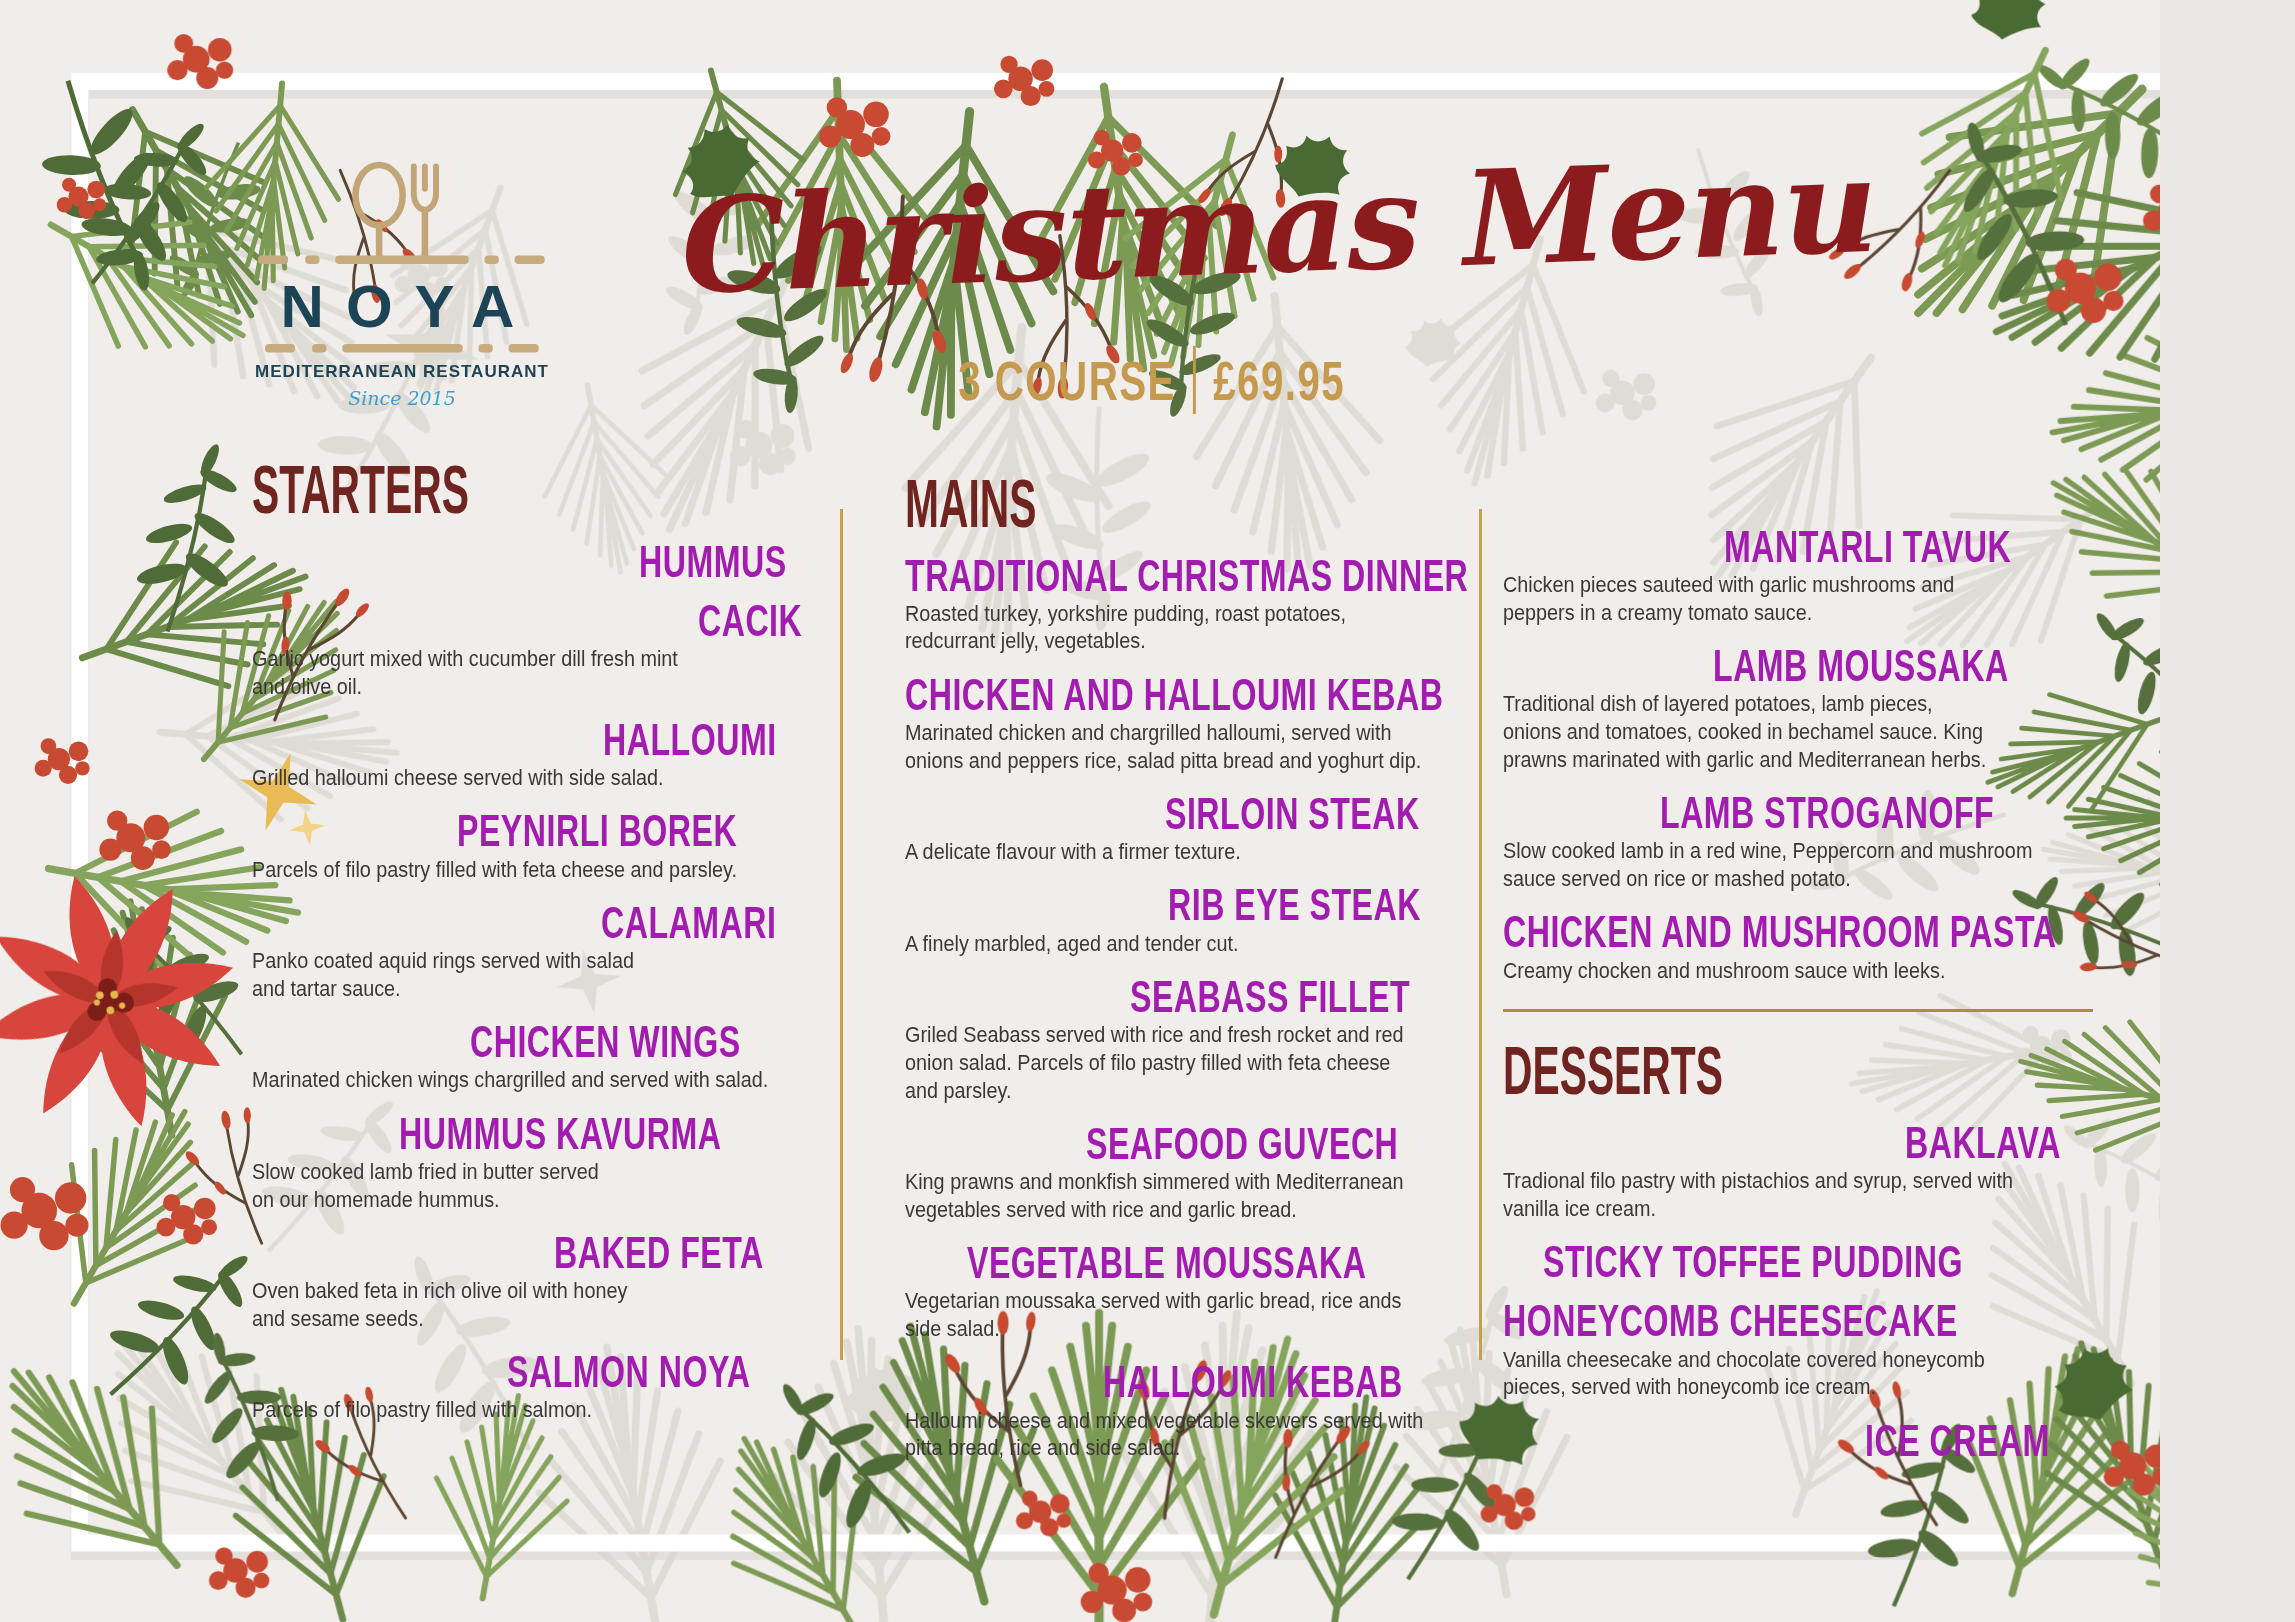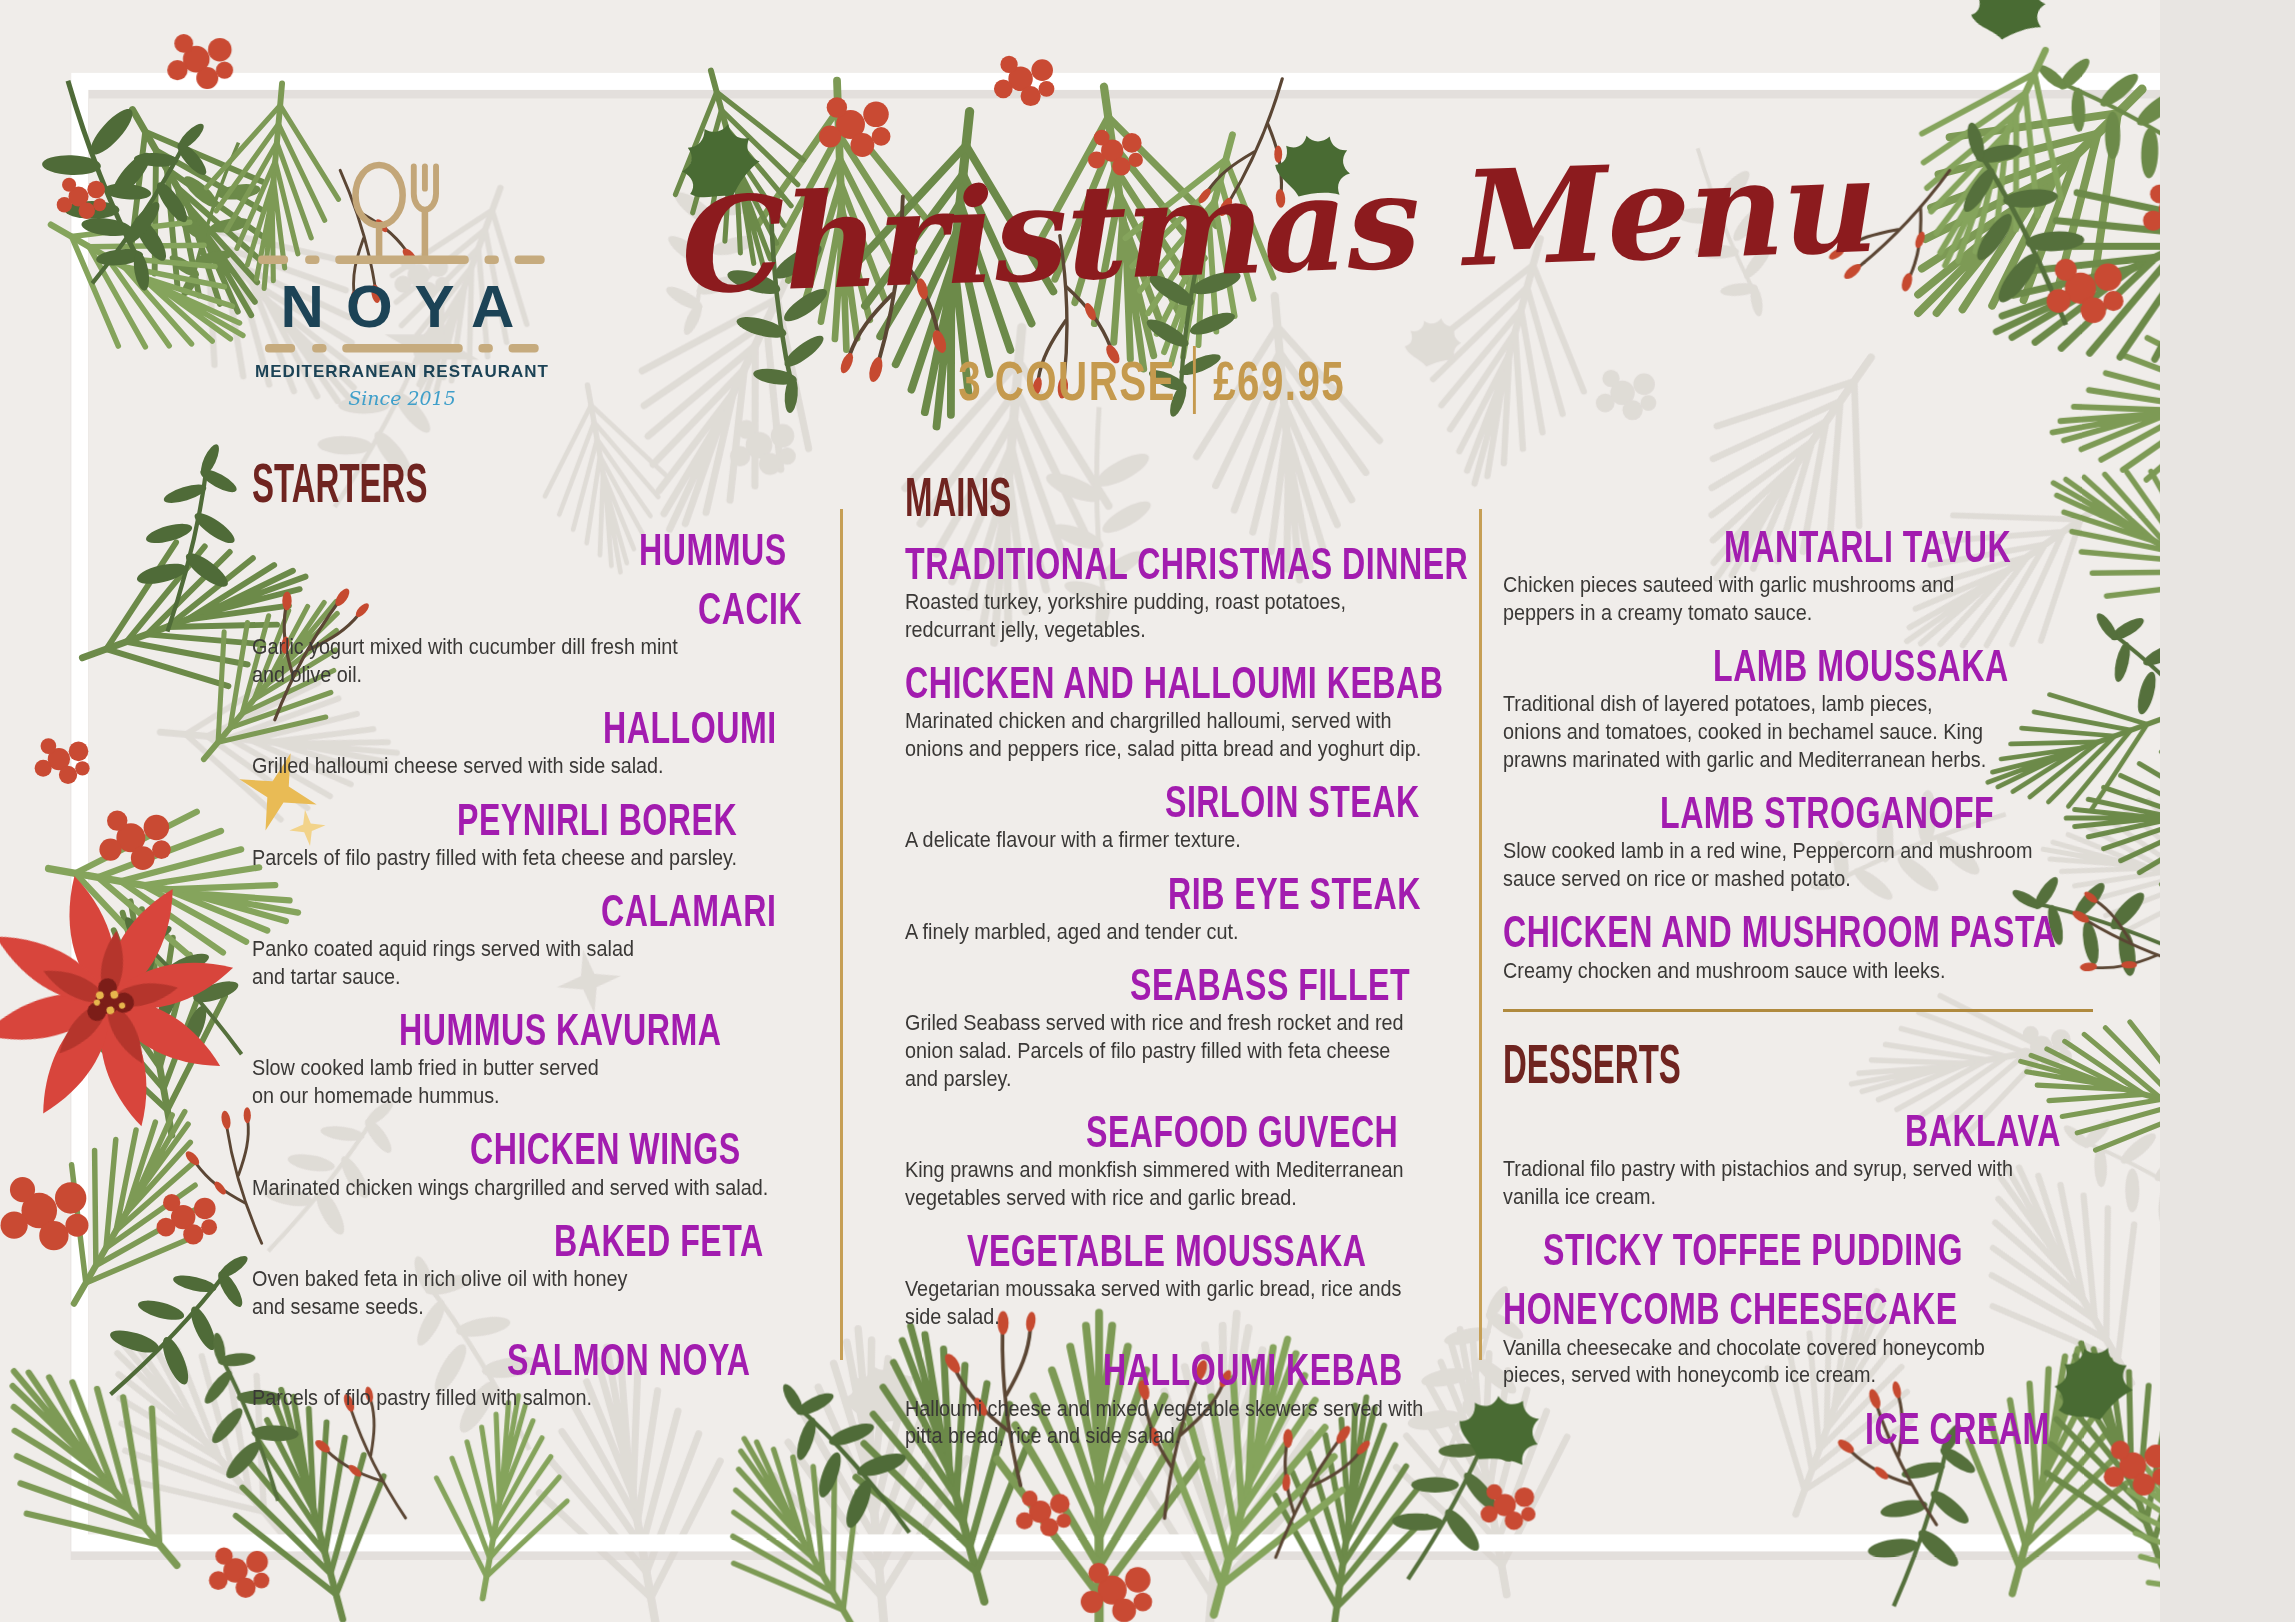--- a/index.html
+++ b/index.html
@@ -29,21 +29,21 @@
     color:#c59a4e; font-weight:bold; font-size:56px; }
   .offer-inner { display:inline-flex; align-items:center; gap:23.6px; transform:scaleX(0.72); transform-origin:50% 50%; letter-spacing:2px; white-space:nowrap; }
   .offer-sep { width:4.6px; height:68px; background:#c59a4e; }
 
   
   .col { position:absolute; top:458px; }
   .col-starters { left:252px;  width:589px; }
   .col-mains    { left:905px; width:609px;margin-top:14px; }
   .col-right    { left:1503px; width:615px; top:527px; }
 
-  .section-header { margin:0 0 21px 0; font-size:55px; line-height:0.92; color:#6f2420; font-weight:bold; }
+  .section-header { margin:0 0 21px 0; font-size:68px; line-height:0.92; color:#6f2420; font-weight:bold; }
   .cond-h { display:inline-block; transform:scaleX(0.60); transform-origin:0 50%; white-space:nowrap; }
   .cond   { display:inline-block; transform:scaleX(0.73); transform-origin:0 50%; white-space:nowrap; }
 
   .menu-item { margin-top:19.6px; }
   .menu-item:first-of-type { margin-top:0; }
   .item-name { font-weight:bold; font-size:44px; line-height:0.9; color:#a21caf; letter-spacing:0.7px;text-align:right; }
   .item-desc { font-size:22px; line-height:1.26; color:#3a3836; white-space:pre-line;
     transform:scaleX(0.9); transform-origin:0 0; width:112%; margin-top:4.6px; }
 
   .gold-rule { height:2.6px; background:#b08a3e; width:96%; margin:25px 0 27.5px 0; }
@@ -442,27 +442,27 @@
     <div class="menu-item">
       <div class="item-name"><span class="cond">PEYNIRLI BOREK</span></div>
       <div class="item-desc">Parcels of filo pastry filled with feta cheese and parsley.</div>
     </div>
     <div class="menu-item">
       <div class="item-name"><span class="cond">CALAMARI</span></div>
       <div class="item-desc">Panko coated aquid rings served with salad
 and tartar sauce.</div>
     </div>
     <div class="menu-item">
+      <div class="item-name"><span class="cond">CHICKEN WINGS</span></div>
+      <div class="item-desc">Marinated chicken wings chargrilled and served with salad.</div>
+    </div>
+    <div class="menu-item">
       <div class="item-name"><span class="cond">HUMMUS KAVURMA</span></div>
       <div class="item-desc">Slow cooked lamb fried in butter served
 on our homemade hummus.</div>
-    </div>
-    <div class="menu-item">
-      <div class="item-name"><span class="cond">CHICKEN WINGS</span></div>
-      <div class="item-desc">Marinated chicken wings chargrilled and served with salad.</div>
     </div>
     <div class="menu-item">
       <div class="item-name"><span class="cond">BAKED FETA</span></div>
       <div class="item-desc">Oven baked feta in rich olive oil with honey
 and sesame seeds.</div>
     </div>
     <div class="menu-item">
       <div class="item-name"><span class="cond">SALMON NOYA</span></div>
       <div class="item-desc">Parcels of filo pastry filled with salmon.</div>
     </div>

